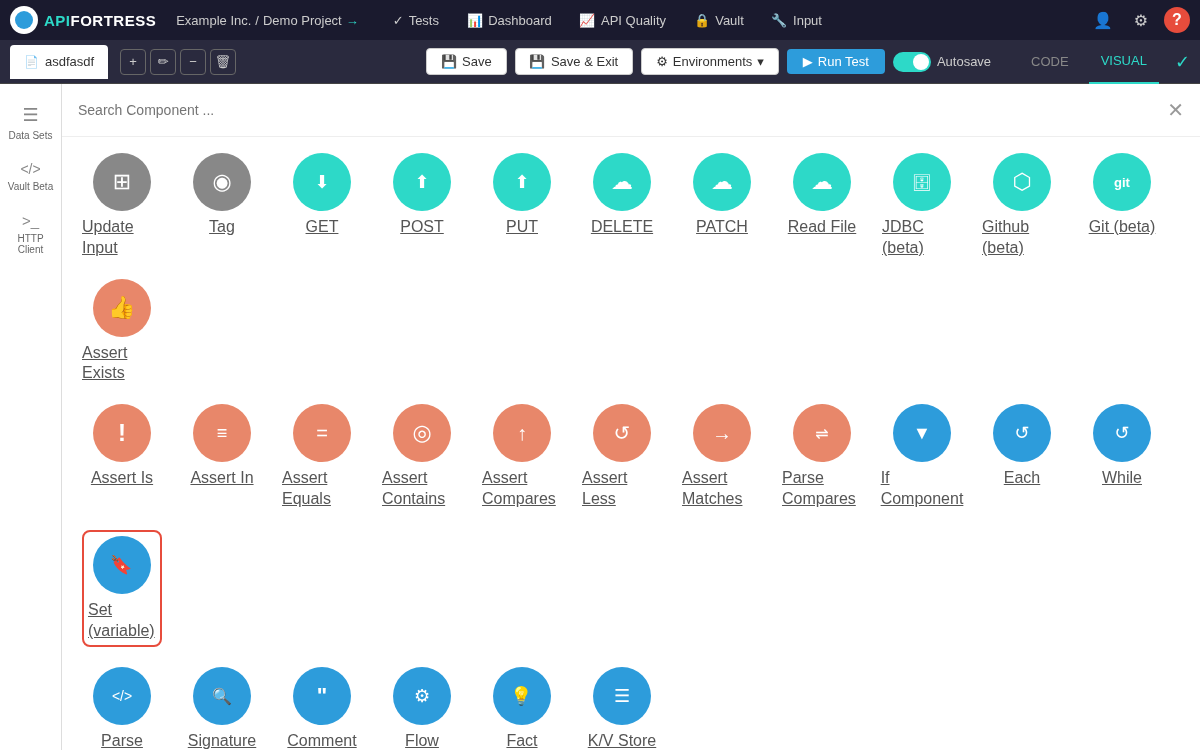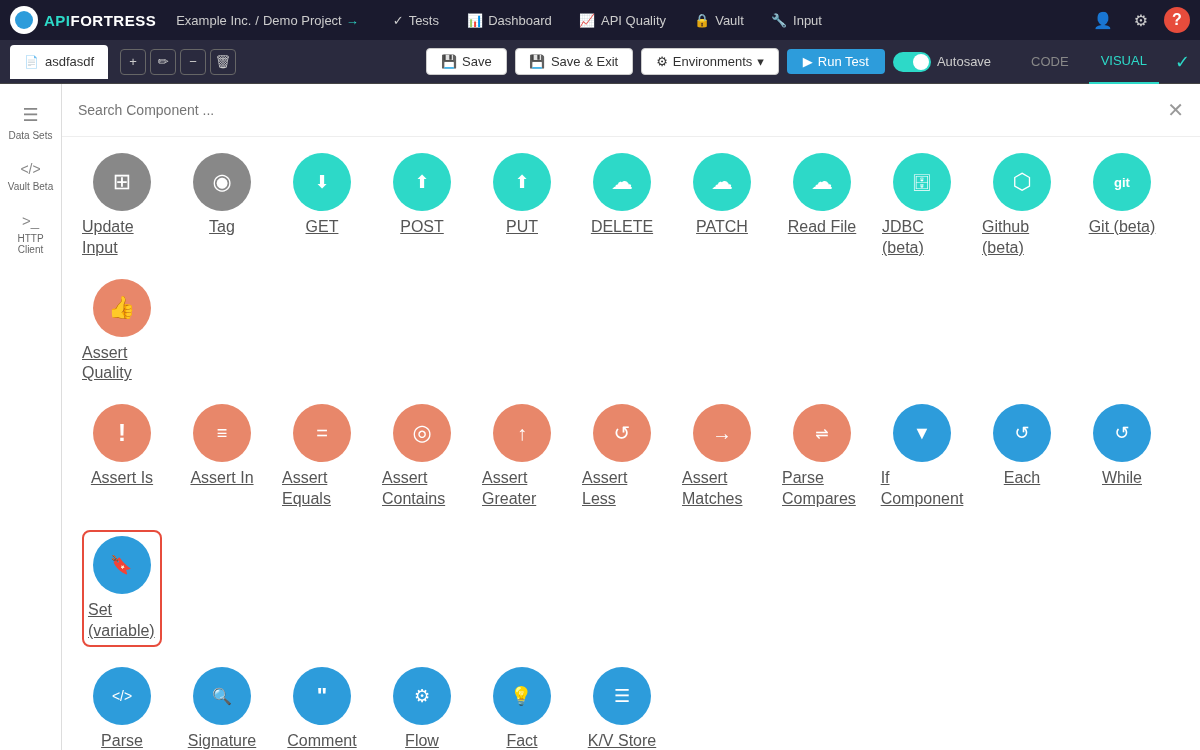--- a/index.html
+++ b/index.html
@@ -348,21 +348,21 @@
         <div class="component-item">
           <div class="comp-circle teal-circle">⬡</div>
           <span class="comp-label">Github (beta)</span>
         </div>
         <div class="component-item">
           <div class="comp-circle teal-circle" style="font-size:13px;font-weight:bold">git</div>
           <span class="comp-label">Git (beta)</span>
         </div>
         <div class="component-item">
           <div class="comp-circle salmon-circle">👍</div>
-          <span class="comp-label">Assert Quality</span>
+          <span class="comp-label">Assert Exists</span>
         </div>
       </div>
 
       <div class="component-row">
         <div class="component-item">
           <div class="comp-circle salmon-circle" style="font-size:24px;font-weight:bold">!</div>
           <span class="comp-label">Assert Is</span>
         </div>
         <div class="component-item">
           <div class="comp-circle salmon-circle" style="font-size:18px">≡</div>
@@ -371,21 +371,21 @@
         <div class="component-item">
           <div class="comp-circle salmon-circle" style="font-size:20px">=</div>
           <span class="comp-label">Assert Equals</span>
         </div>
         <div class="component-item">
           <div class="comp-circle salmon-circle">◎</div>
           <span class="comp-label">Assert Contains</span>
         </div>
         <div class="component-item">
           <div class="comp-circle salmon-circle" style="font-size:20px">↑</div>
-          <span class="comp-label">Assert Greater</span>
+          <span class="comp-label">Assert Compares</span>
         </div>
         <div class="component-item">
           <div class="comp-circle salmon-circle" style="font-size:20px">↺</div>
           <span class="comp-label">Assert Less</span>
         </div>
         <div class="component-item">
           <div class="comp-circle salmon-circle" style="font-size:20px">→</div>
           <span class="comp-label">Assert Matches</span>
         </div>
         <div class="component-item">

